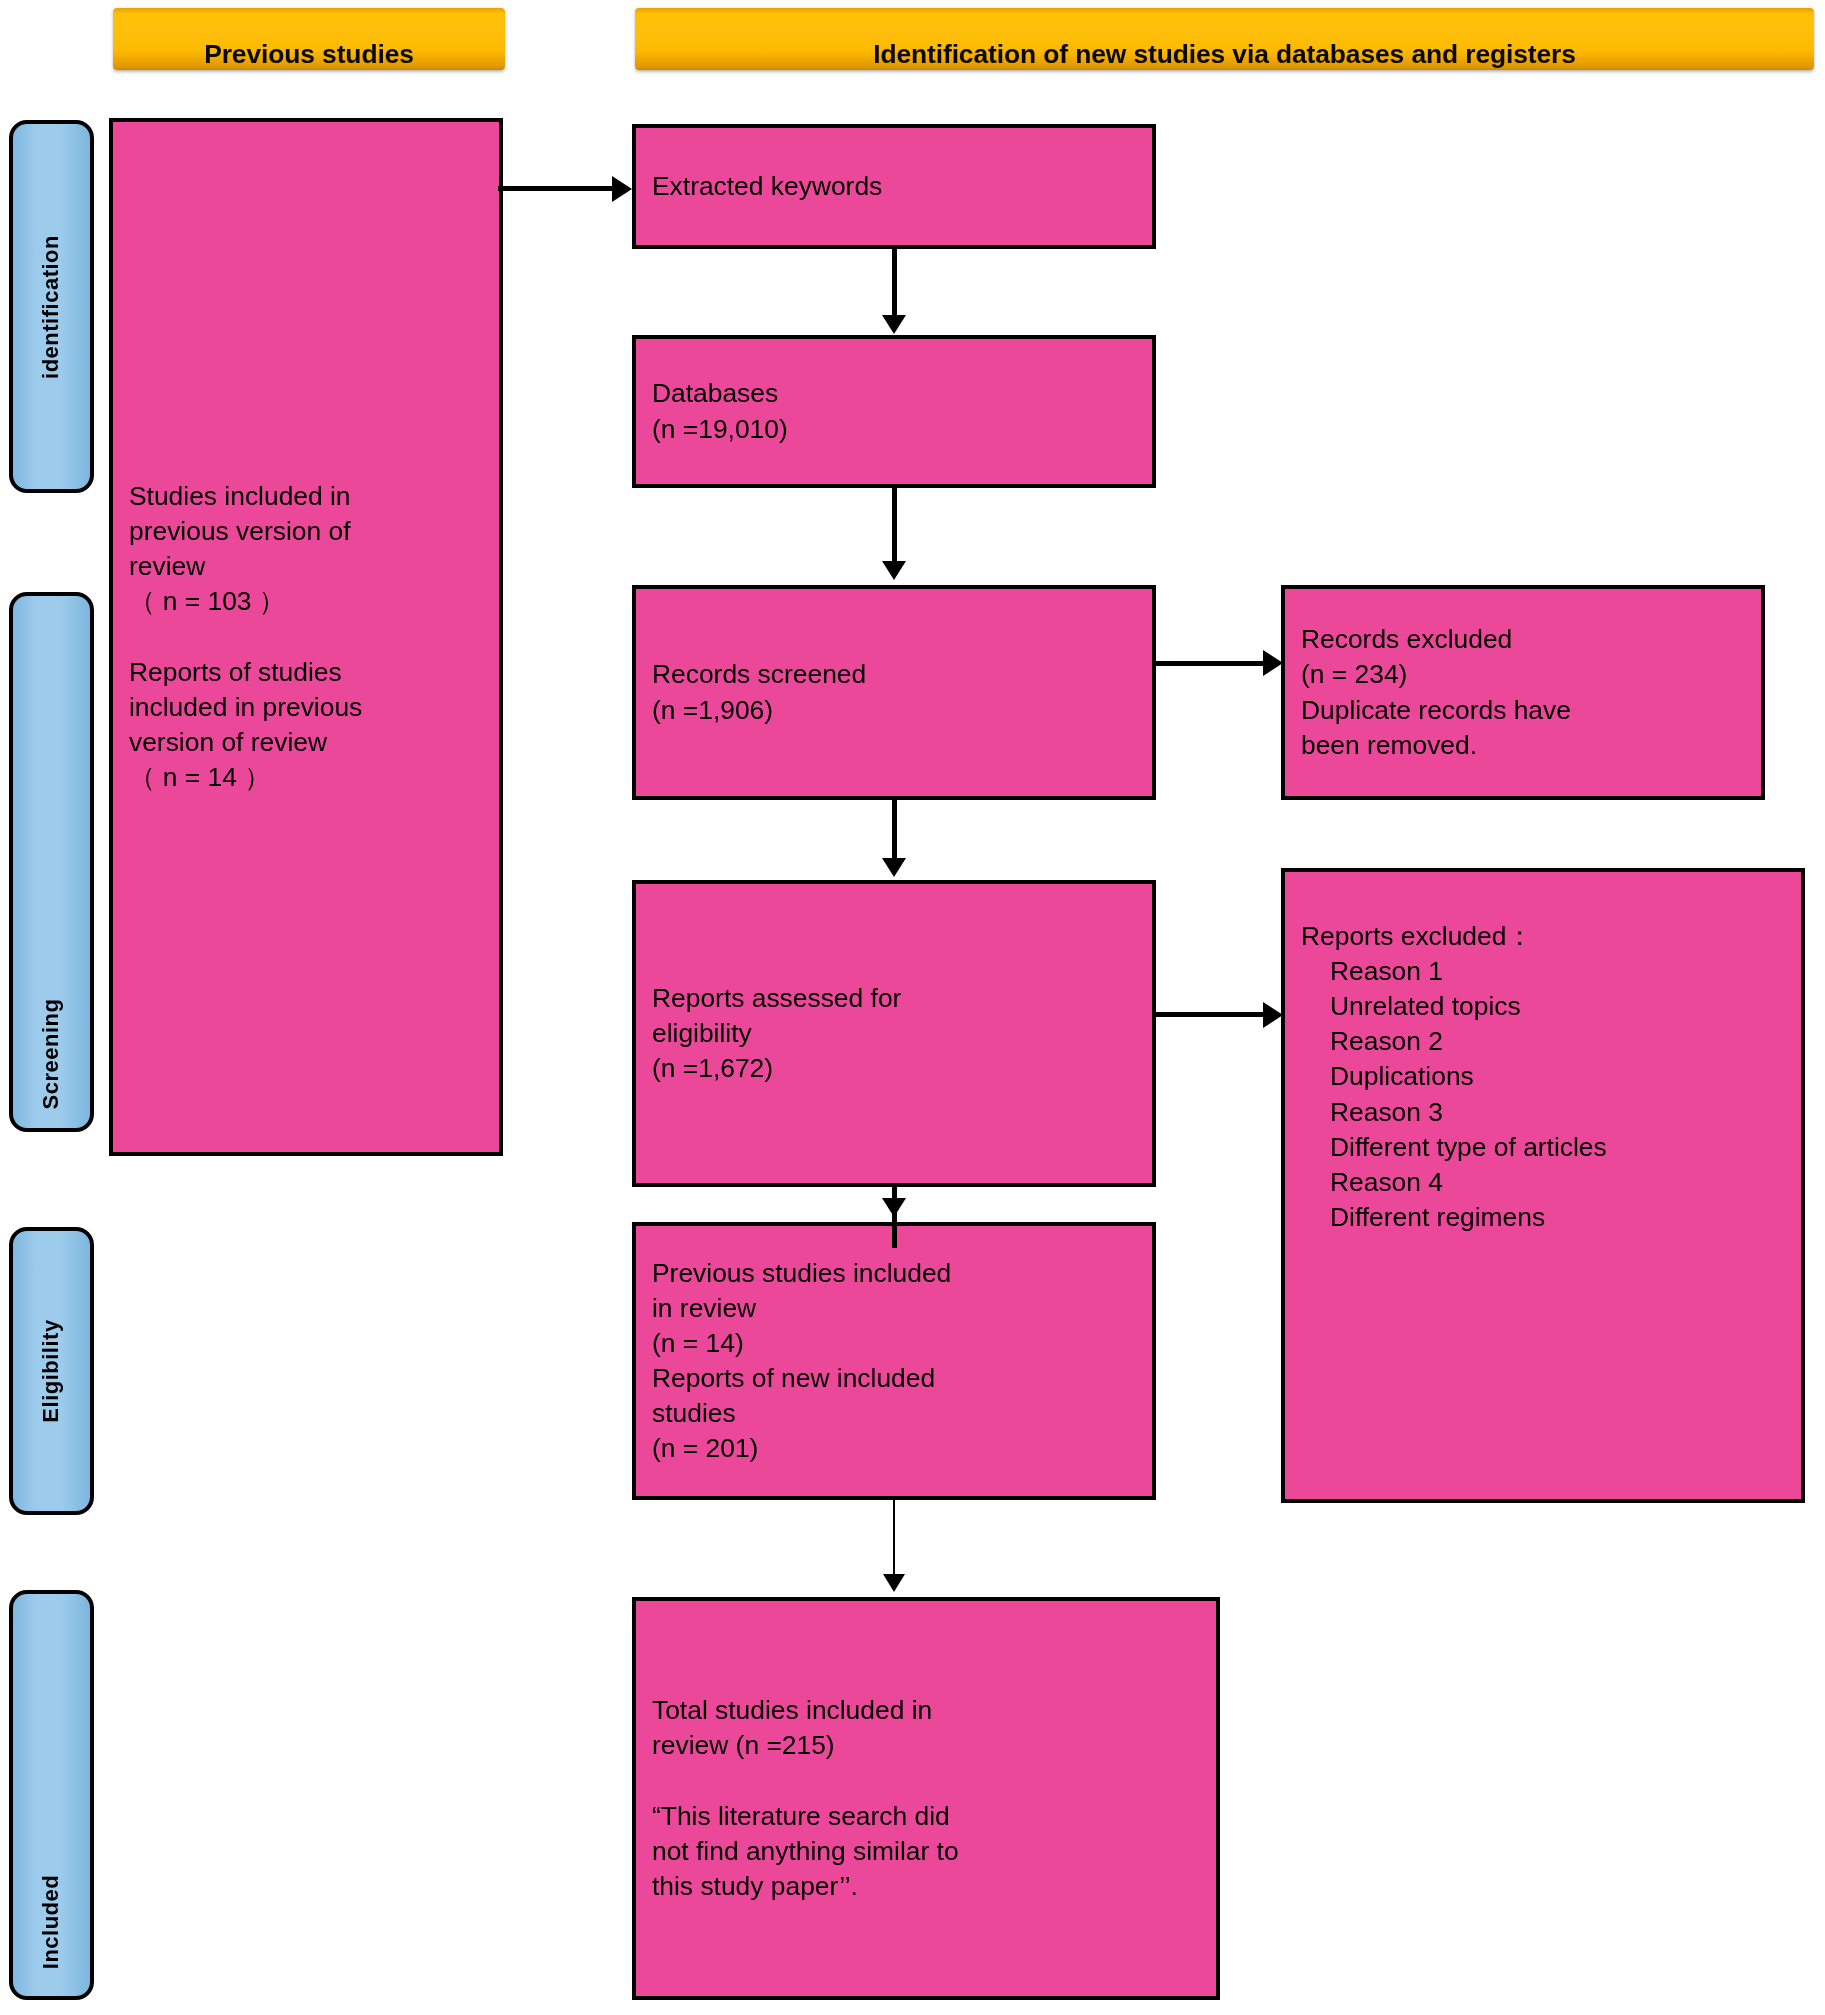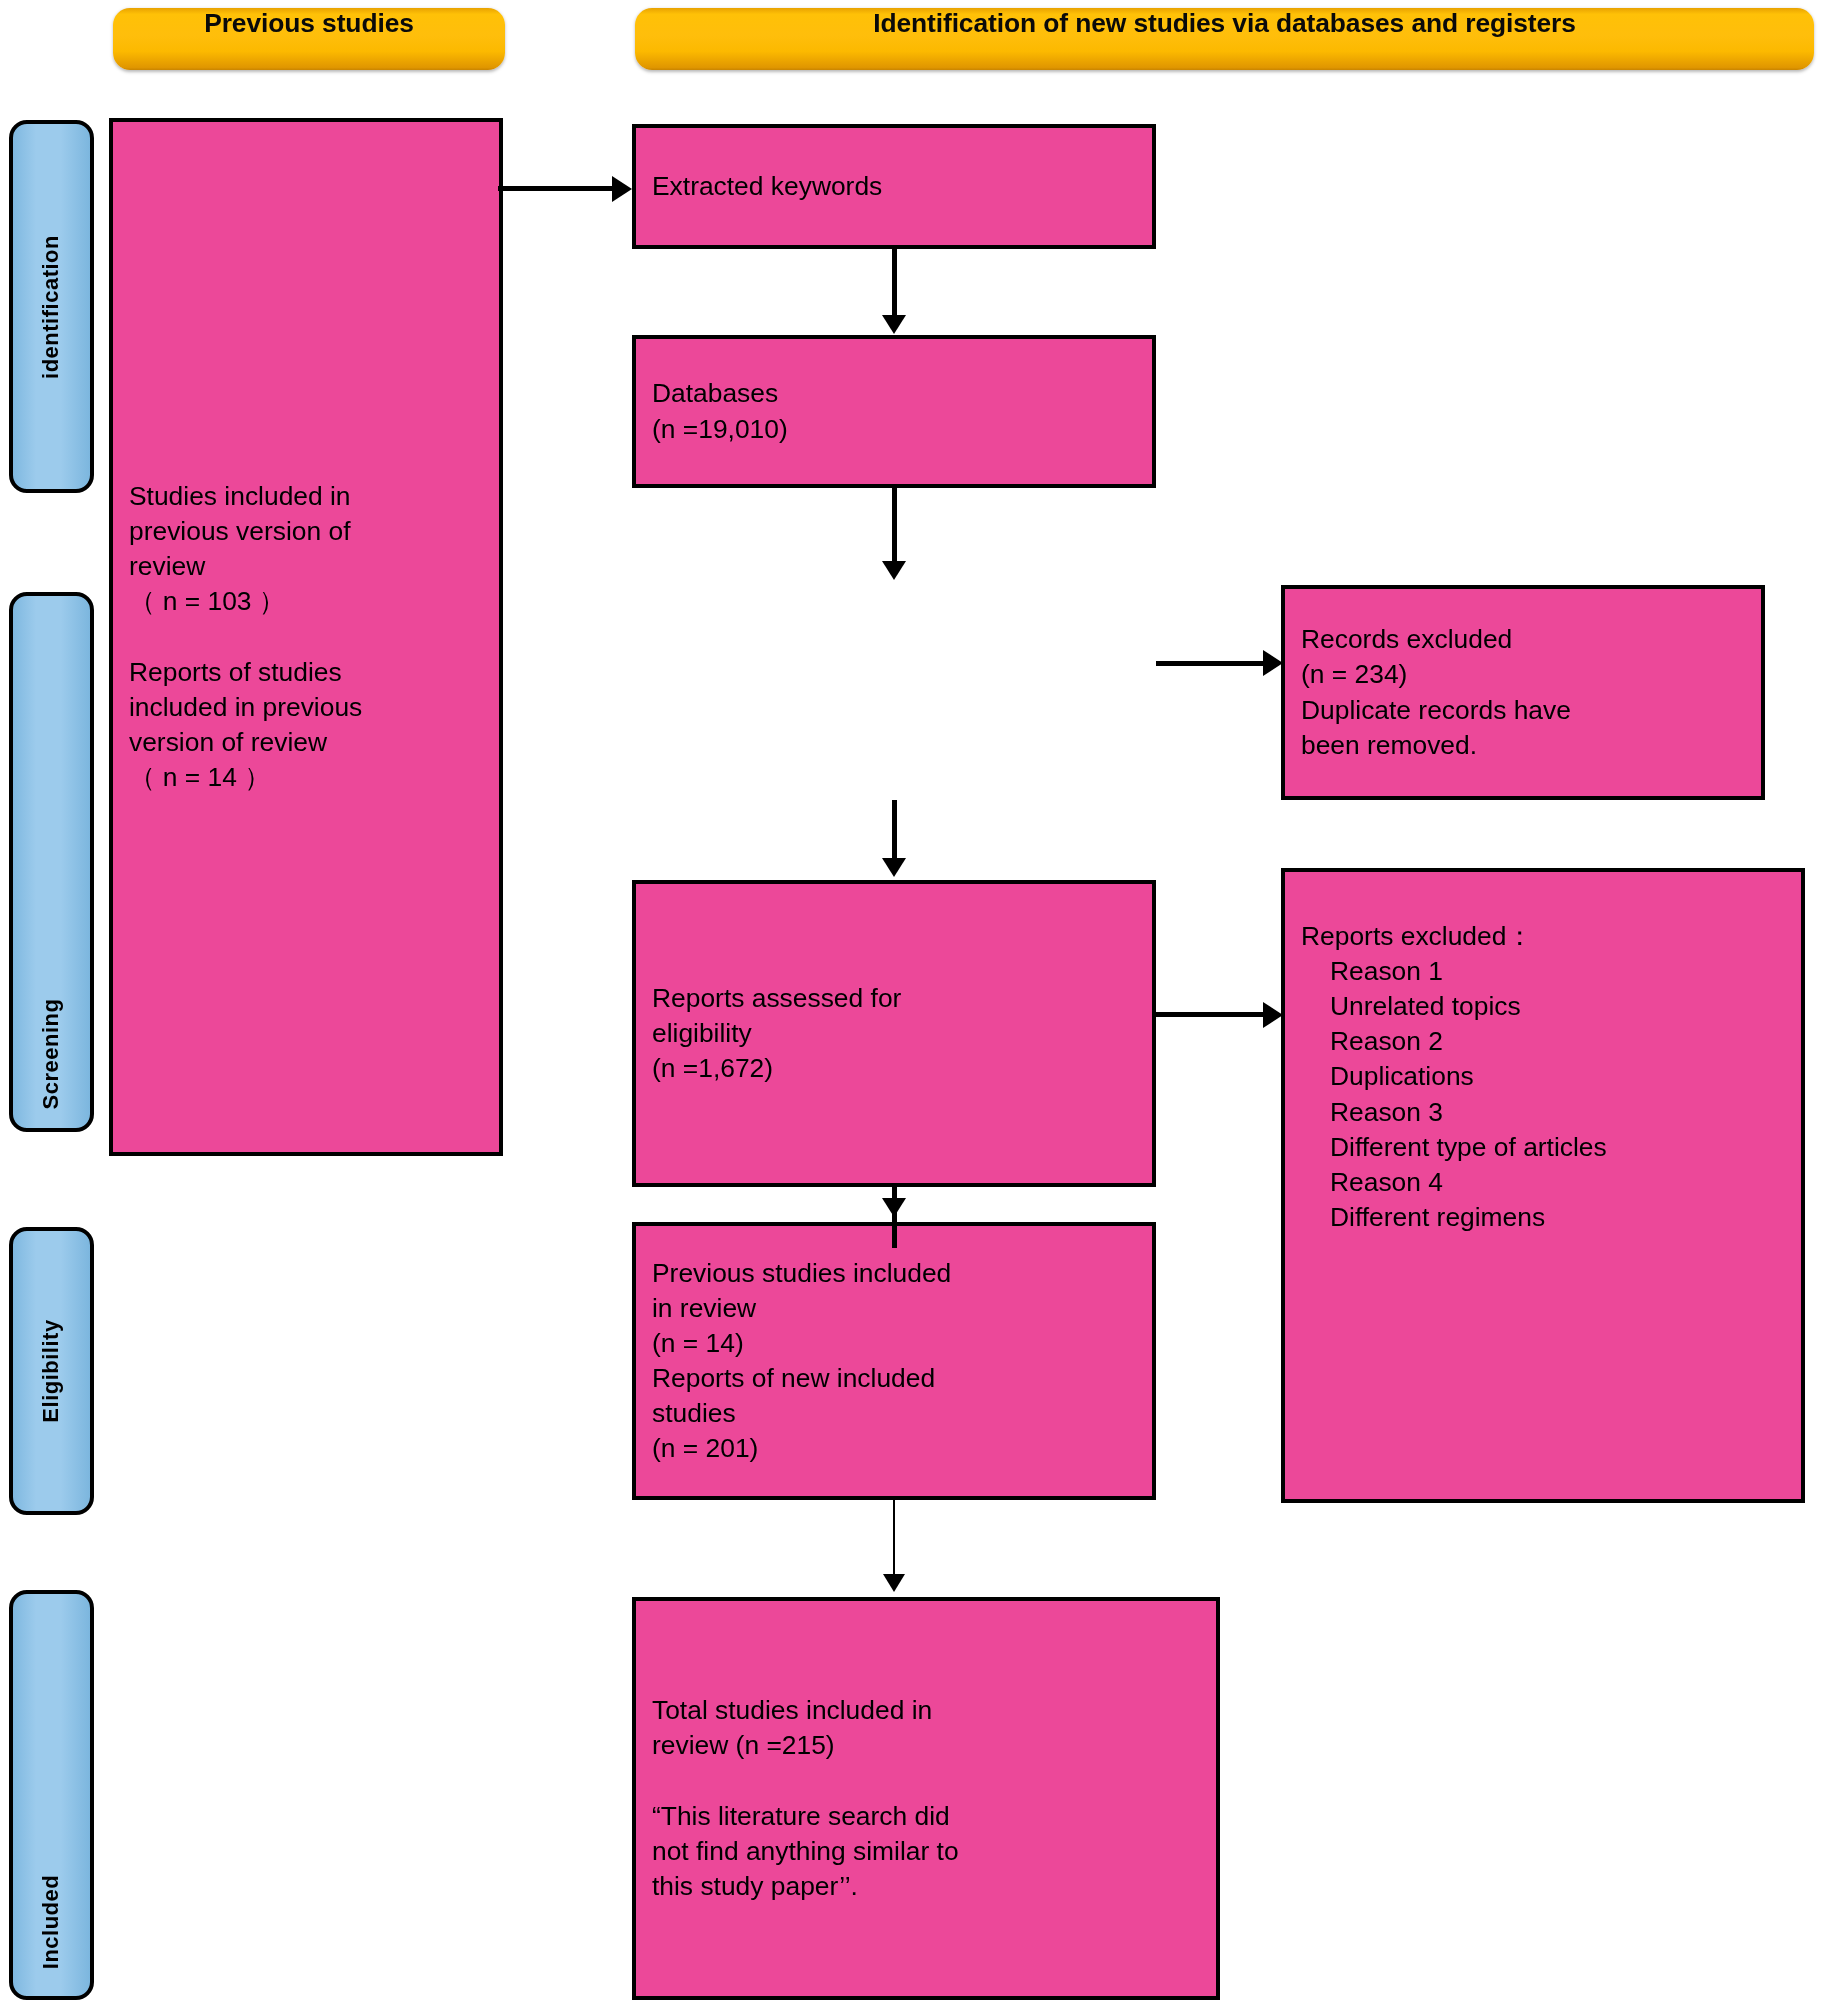--- a/index.html
+++ b/index.html
@@ -18,24 +18,24 @@
     background: #ffffff;
     overflow: hidden;
   }
 
   
   .header-pill {
     position: absolute;
     background: linear-gradient(to bottom,
                 #e8a200 0%, #ffc107 10%, #ffbe0b 45%,
                 #fcb900 70%, #e09600 96%, #c98400 100%);
-    border-radius: 17px;
+    border-radius: 4px;
     box-shadow: 0 1.9px 3.3px rgba(0,0,0,0.28);
     display: flex;
-    align-items: flex-start;
+    align-items: flex-end;
     justify-content: center;
     font-weight: bold;
     color: #0a0a0a;
     letter-spacing: -0.1px;
     text-align: center;
   }
 
   
   .stage-bar {
     position: absolute;
@@ -166,20 +166,24 @@
 
   <div class="flow-box" style="left:632px; top:124px; width:524px; height:125px;">
     <div class="body">Extracted keywords</div>
   </div>
 
   <div class="flow-box" style="left:632px; top:335px; width:524px; height:153px;">
     <div class="body">Databases
 (n =19,010)</div>
   </div>
 
+  <div class="flow-box" style="left:632px; top:585px; width:524px; height:215px;">
+    <div class="body">Records screened
+ (n =1,906)</div>
+  </div>
 
   <div class="flow-box" style="left:632px; top:880px; width:524px; height:307px;">
     <div class="body">Reports assessed for
 eligibility
  (n =1,672)</div>
   </div>
 
   <div class="flow-box" style="left:632px; top:1222px; width:524px; height:278px;">
     <div class="body">Previous studies included
 in review

